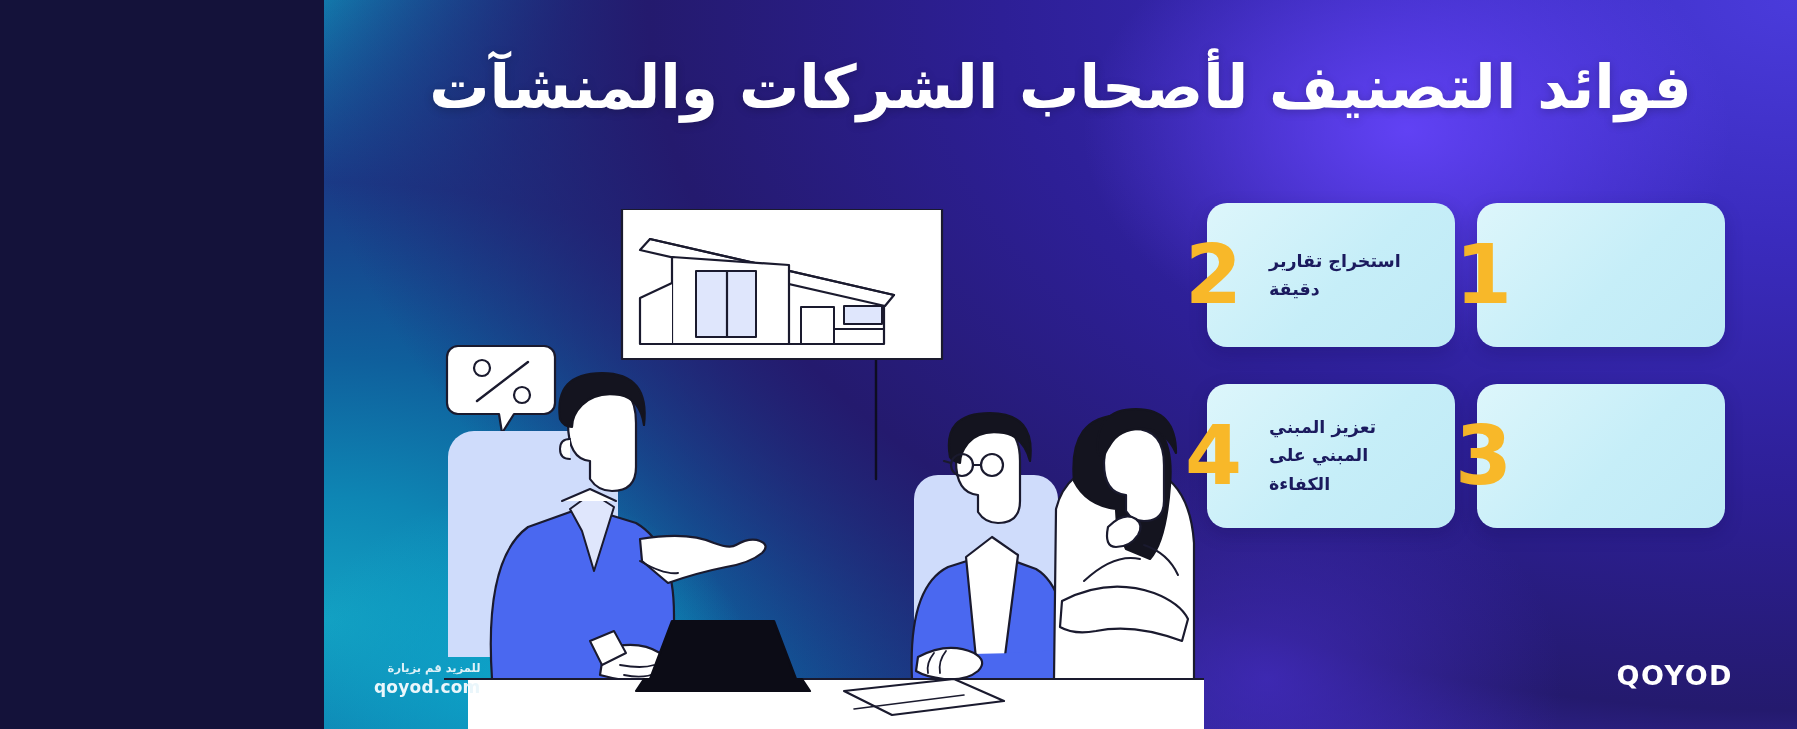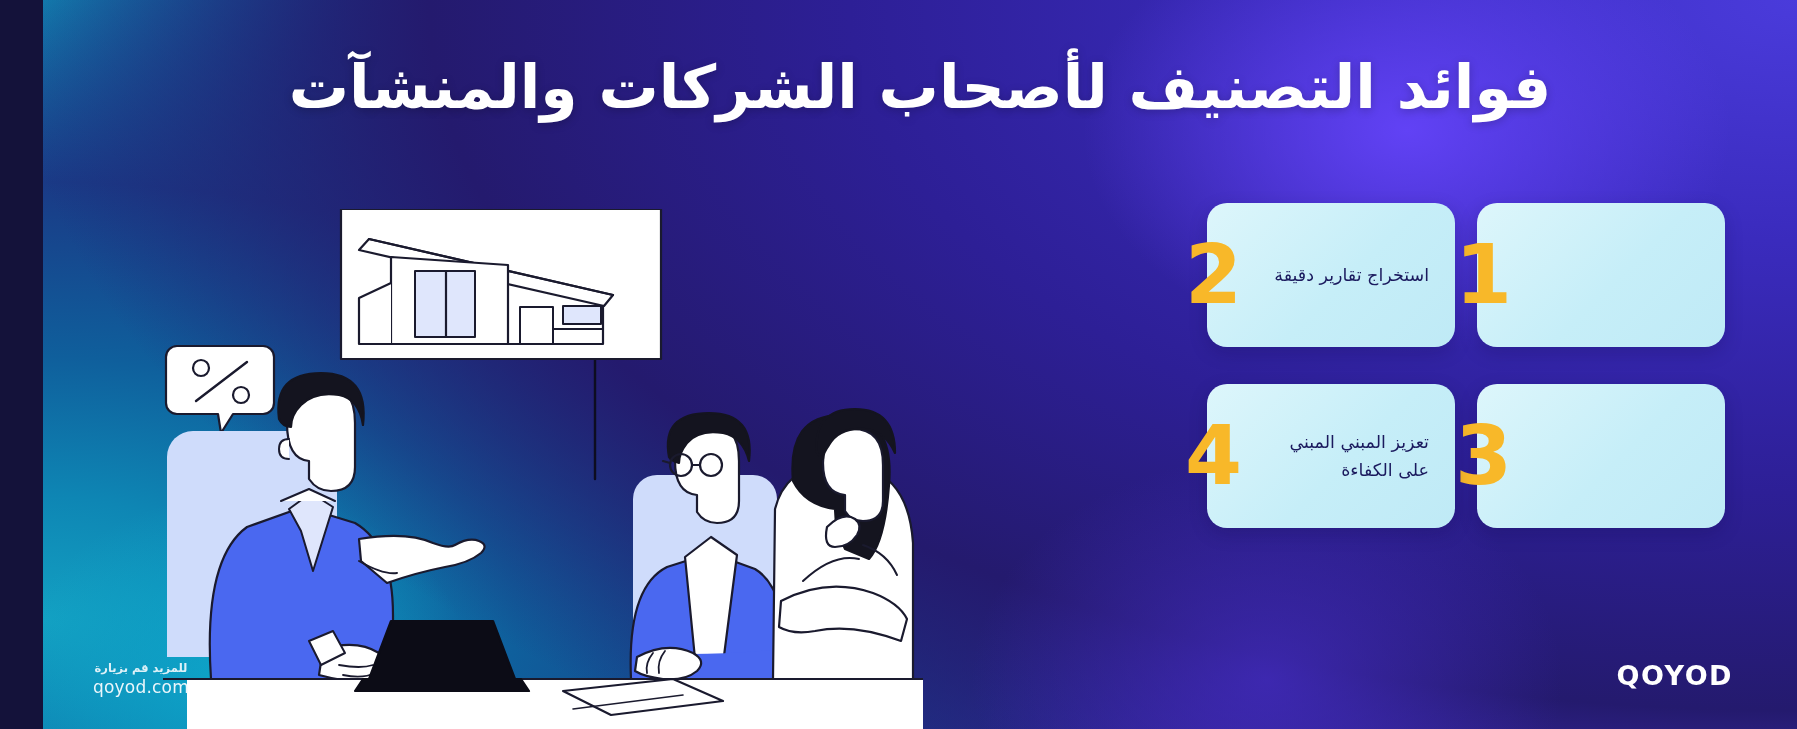--- a/index.html
+++ b/index.html
@@ -1,19 +1,19 @@
 <!DOCTYPE html>
 <html lang="ar" dir="rtl"><head>
 <meta charset="utf-8">
 <title>Qoyod Infographic</title>
 <style>
   html,body{margin:0;padding:0;background:#14123a;}
   *{box-sizing:border-box;}
   .stage{
-    position:relative;width:1754px;height:729px;overflow:hidden;
+    position:relative;width:1473px;height:729px;overflow:hidden;
     font-family:"DejaVu Sans","Liberation Sans",sans-serif;
   }
   
   .bg{position:absolute;inset:0;
       background:
         radial-gradient(120% 150% at 100% 0%,   #4a3bdb 0%, #3a2bbd 22%, #2d1f96 45%, #241a6e 65%, transparent 85%),
         radial-gradient(90% 120% at 0% 85%,     #13a0c2 0%, #0e86b4 14%, #0f5f9c 30%, #1a3a86 50%, transparent 75%),
         linear-gradient(115deg,#0f8fb9 0%, #144a95 14%, #1d1f72 34%, #2a1c86 55%, #4331c9 78%, #5b43f0 100%);
   }
   .bg-glow-a{position:absolute;left:-120px;top:420px;width:640px;height:520px;
@@ -34,40 +34,40 @@
 
   
   .cards{position:absolute;top:203px;right:0;width:880px;height:330px;}
   .card{
     position:absolute;width:248px;height:144px;border-radius:20px;
     background:linear-gradient(135deg,#ddf6fb 0%,#c6eef8 55%,#bfeaf6 100%);
     box-shadow:0 6px 18px rgba(20,10,70,.22);
   }
   .card .c-text{
     position:absolute;top:50%;transform:translateY(-50%);
-    right:26px;left:62px;text-align:right;direction:rtl;
-    color:#1b1a5e;font-size:17.5px;font-weight:400;line-height:1.62;
+    right:26px;left:62px;text-align:left;direction:rtl;
+    color:#1b1a5e;font-size:17.5px;font-weight:700;line-height:1.62;
   }
   .card .c-num{
     position:absolute;left:-22px;top:50%;transform:translateY(-50%);
     color:#f8b829;font-size:82px;font-weight:800;line-height:1;
     font-family:"DejaVu Sans","Liberation Sans",sans-serif;
   }
   
   #card-1{right:72px;top:0;}
   #card-2{right:342px;top:0;}
   #card-3{right:72px;top:181px;}
   #card-4{right:342px;top:181px;}
 
   
   .more{
-    position:absolute;left:50px;bottom:32px;text-align:center;direction:rtl;color:#eaf6fb;
+    position:absolute;left:50px;bottom:32px;text-align:right;direction:rtl;color:#eaf6fb;
   }
   .more .m1{font-size:11.5px;font-weight:700;line-height:1.5;opacity:.95;}
-  .more .m2{font-size:17px;font-weight:400;letter-spacing:.2px;direction:ltr;}
+  .more .m2{font-size:17px;font-weight:700;letter-spacing:.2px;direction:ltr;}
   .logo{
     position:absolute;right:64px;bottom:38px;color:#ffffff;
     font-size:27px;font-weight:800;letter-spacing:1.5px;direction:ltr;
     display:flex;align-items:center;gap:2px;
   }
 
   
   .illus{position:absolute;left:120px;bottom:0;width:760px;height:520px;}
   .illus svg{display:block;width:100%;height:100%;}
 </style>

